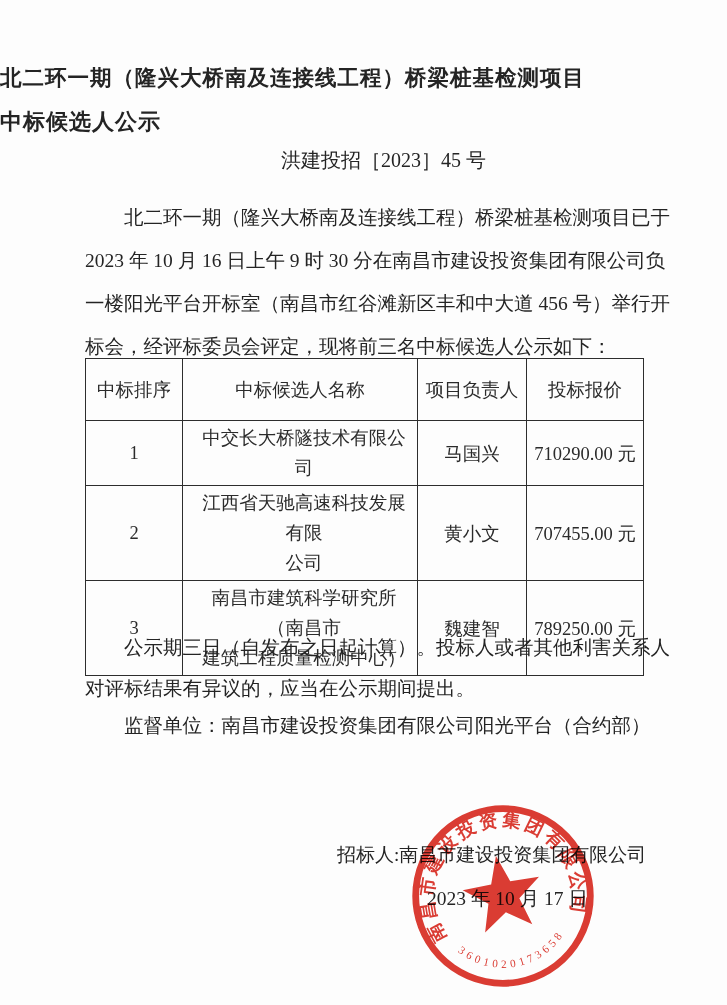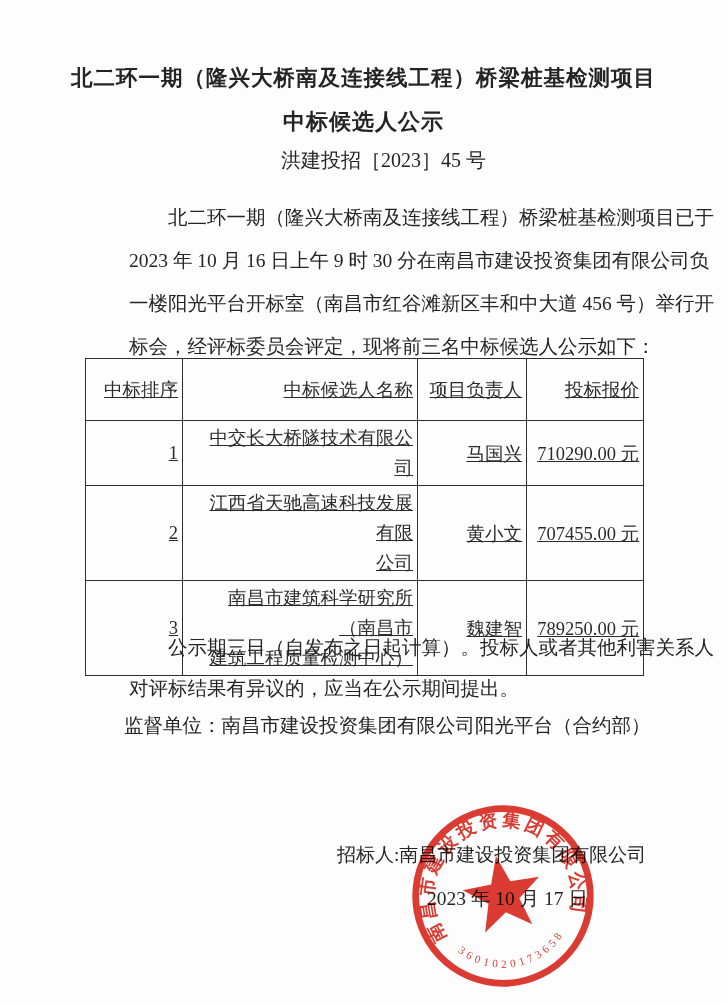--- a/index.html
+++ b/index.html
@@ -6,46 +6,46 @@
   * { margin: 0; padding: 0; box-sizing: border-box; }
   html, body { background: #ffffff; }
   body {
     width: 727px; height: 1005px; position: relative; overflow: hidden;
     font-family: "Liberation Serif", "DejaVu Serif", serif;
     color: var(--ink);
   }
   .page { position: absolute; inset: 0; background: #fdfdfd; }
 
   .title {
-    position: absolute; left: 0; width: 100%; text-align: center;
+    position: absolute; left: 0; width: 100%; text-align: left;
     font-weight: bold; font-size: 21.5px; letter-spacing: 1px;
     line-height: 32px;
   }
   .title.l1 { top: 62px; }
   .title.l2 { top: 106px; font-size: 22px; }
   .docnum {
     position: absolute; top: 146px; left: 0; width: 100%;
     text-align: center; font-size: 20px; line-height: 28px; padding-left: 40px;
   }
 
-  .para { position: absolute; left: 85px; width: 562px; font-size: 19.5px; margin-left: 44px; }
+  .para { position: absolute; left: 85px; width: 562px; font-size: 19.5px; }
   .para .line { line-height: 43px; white-space: nowrap; }
   .indent { text-indent: 2em; }
   .intro { top: 196px; }
   .notice { top: 627px; }
   .notice .line { line-height: 41px; }
 
   table.candidates {
     position: absolute; top: 358px; left: 85px; width: 558px;
     border-collapse: collapse; font-size: 18.5px; color: #2b2b2b;
     table-layout: fixed;
   }
   .candidates th, .candidates td {
-    border: 1.6px solid #2d2d2d; text-align: right;
-    font-weight: normal; vertical-align: middle; padding: 2px 4px; text-decoration: underline;
+    border: 1.6px solid #2d2d2d; text-align: center;
+    font-weight: normal; vertical-align: middle; padding: 2px 4px;
   }
   .candidates .hrow th { height: 62px; }
   .candidates .r1 td { height: 50px; }
   .candidates .r2 td { height: 64px; }
   .candidates .r3 td { height: 65px; }
   .name-cell div { line-height: 30px; margin-left: 8px; }
 
   .sline {
     position: absolute; left: 85px; width: 562px;
     font-size: 19.5px; line-height: 41px; white-space: nowrap;

